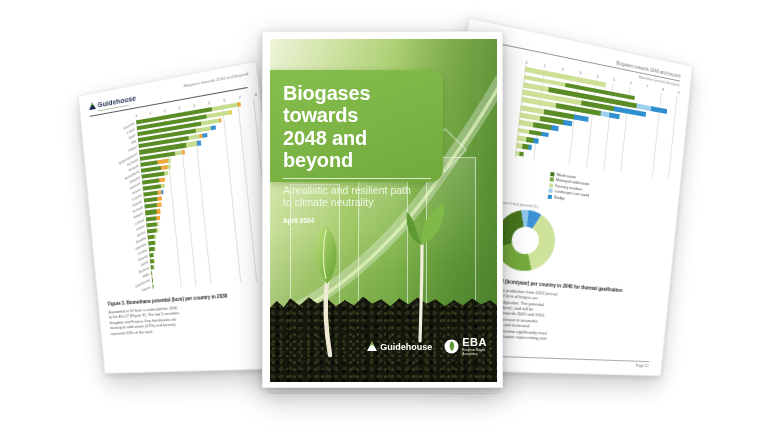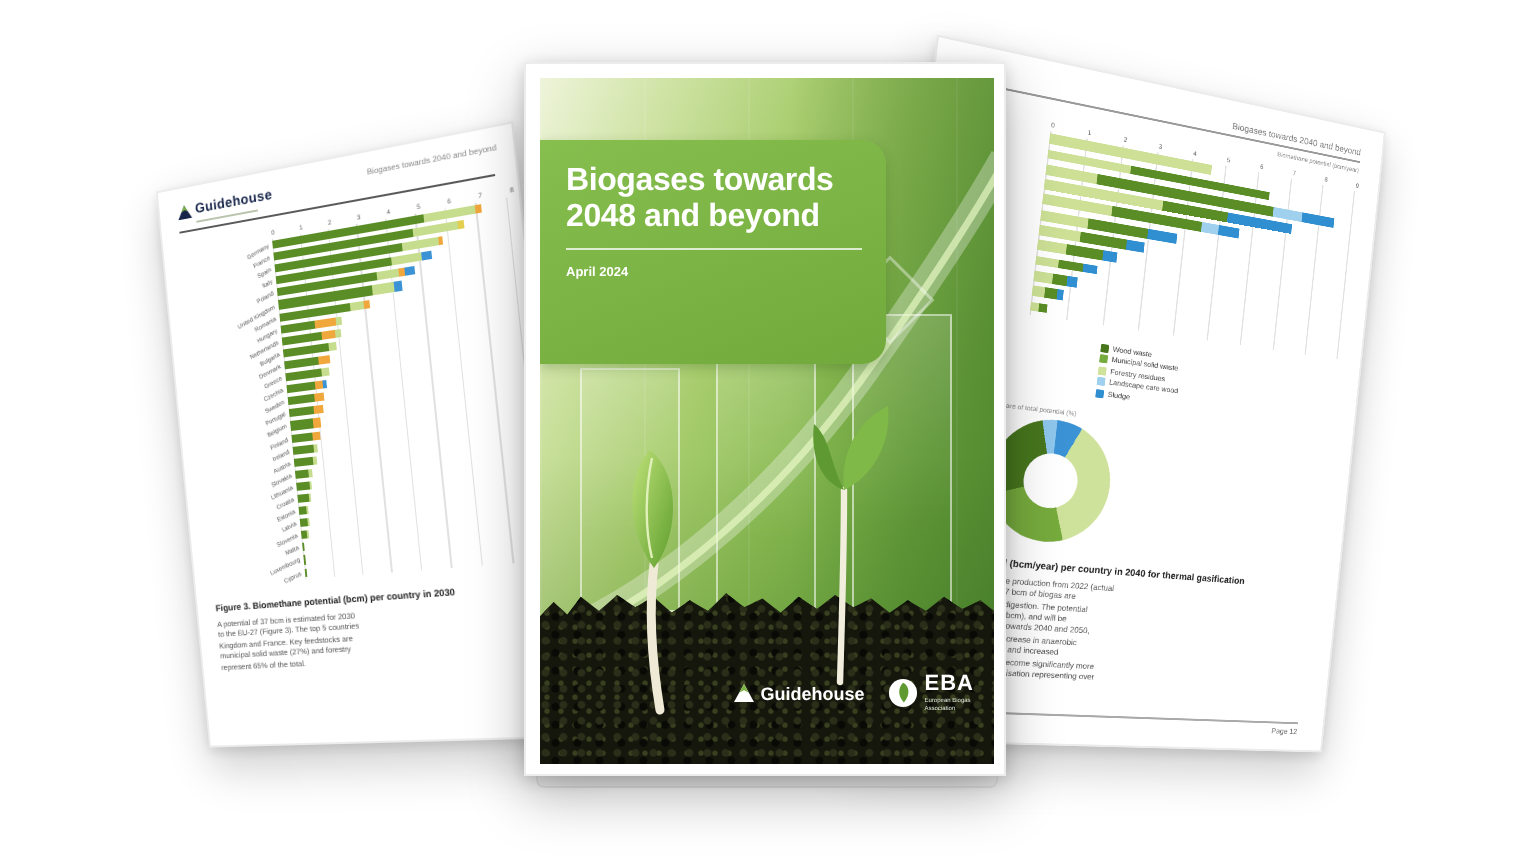--- a/index.html
+++ b/index.html
@@ -32,21 +32,21 @@
   .glassbar{position:absolute;border:1.5px solid rgba(255,255,255,.55);
      background:linear-gradient(180deg,rgba(255,255,255,.14),rgba(255,255,255,0) 70%);}
   .gb1{left:20px;top:145px;width:48px;height:120px;}
   .gb2{left:88px;top:142px;width:48px;height:125px;}
   .gb3{left:156px;top:118px;width:48px;height:150px;}
   .cover svg.deco{position:absolute;left:0;top:0;}
   .panel{position:absolute;left:0;top:31px;width:173px;height:112px;box-sizing:border-box;
      padding:12px 12px 0 13px;border-radius:0 12px 12px 0;
      background:linear-gradient(160deg,#86bf4e,#72a93c);
      box-shadow:0 2px 6px rgba(40,80,20,.25);}
-  .panel .title{color:#fff;font-weight:bold;font-size:16px;line-height:1.12;letter-spacing:-.2px;}
+  .panel .title{color:#fff;font-weight:bold;font-size:20px;line-height:1.12;letter-spacing:-.2px;}
   .panel .rule{border-top:1px solid rgba(255,255,255,.75);margin:6px 0 5px 0;}
   .panel .subtitle{color:#eef7e2;font-size:10.5px;line-height:1.22;}
   .panel .date{color:#fff;font-size:6.5px;font-weight:bold;margin-top:8px;}
   .soil{position:absolute;left:0;bottom:0;width:227px;height:88px;
      background-color:#15170d;
      background-image:radial-gradient(circle at 30% 30%, #2b2f1a 1.5px, transparent 2.3px),
                       radial-gradient(circle at 70% 60%, #090a05 1.6px, transparent 2.4px),
                       radial-gradient(circle at 50% 80%, #39401f 1px, transparent 1.7px);
      background-size:9px 8px,11px 9px,7px 7px;
      clip-path:polygon(0 16%,3% 8%,6% 15%,9% 5%,13% 13%,17% 4%,21% 11%,25% 5%,29% 14%,33% 7%,
@@ -515,20 +515,24 @@
         <rect x="160" y="96" width="30" height="30" transform="rotate(45 175 111)" fill="none" stroke="rgba(255,255,255,0.40)" stroke-width="1.5"></rect>
         <path d="M142 128 L170 98 M170 98 L158 98 M170 98 L170 110" stroke="rgba(255,255,255,0.45)" stroke-width="4" fill="none"></path>
       </svg>
 
       <div class="panel">
         <div class="title">
           <span>Biogases towards</span><br>
           <span>2048 and beyond</span>
         </div>
         <div class="rule"></div>
+        <div class="subtitle">
+          <span>A realistic and resilient path</span><br>
+          <span>to climate neutrality</span>
+        </div>
         <div class="date">April 2024</div>
       </div>
 
       <div class="soil"></div>
 
       <svg class="deco" width="227" height="343" viewBox="0 0 227 343">
         <defs>
           <linearGradient id="leafg" x1="0" y1="0" x2="1" y2="1">
             <stop offset="0" stop-color="#bfe279"></stop>
               <stop offset="1" stop-color="#5f9e2e"></stop>

